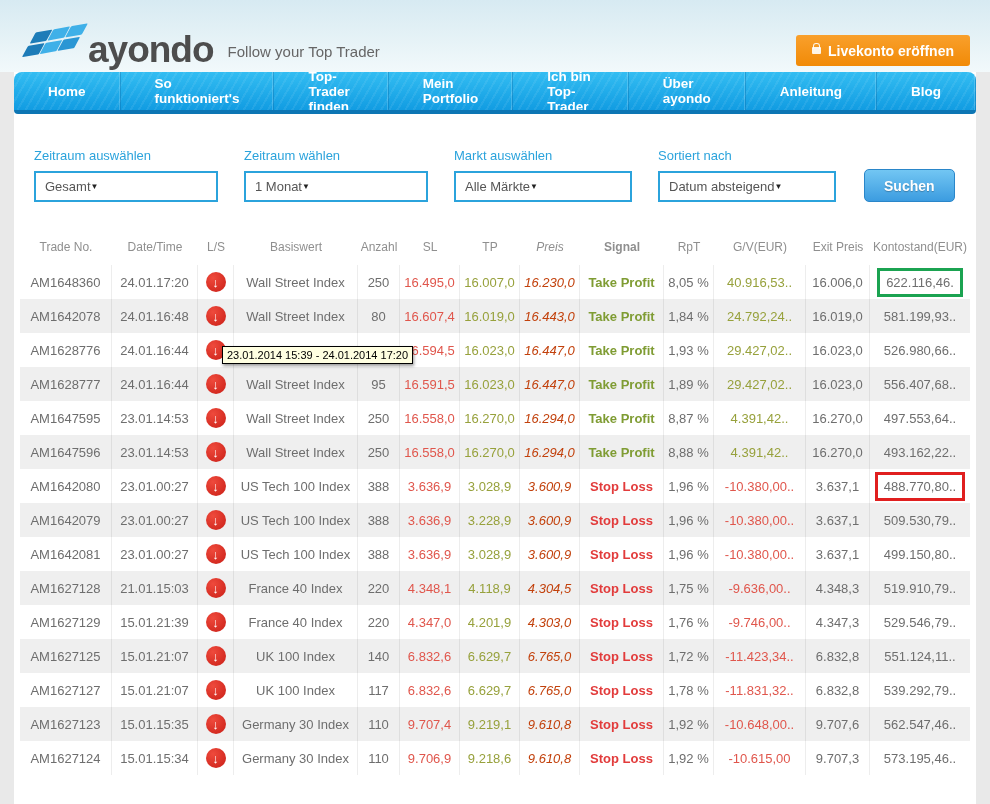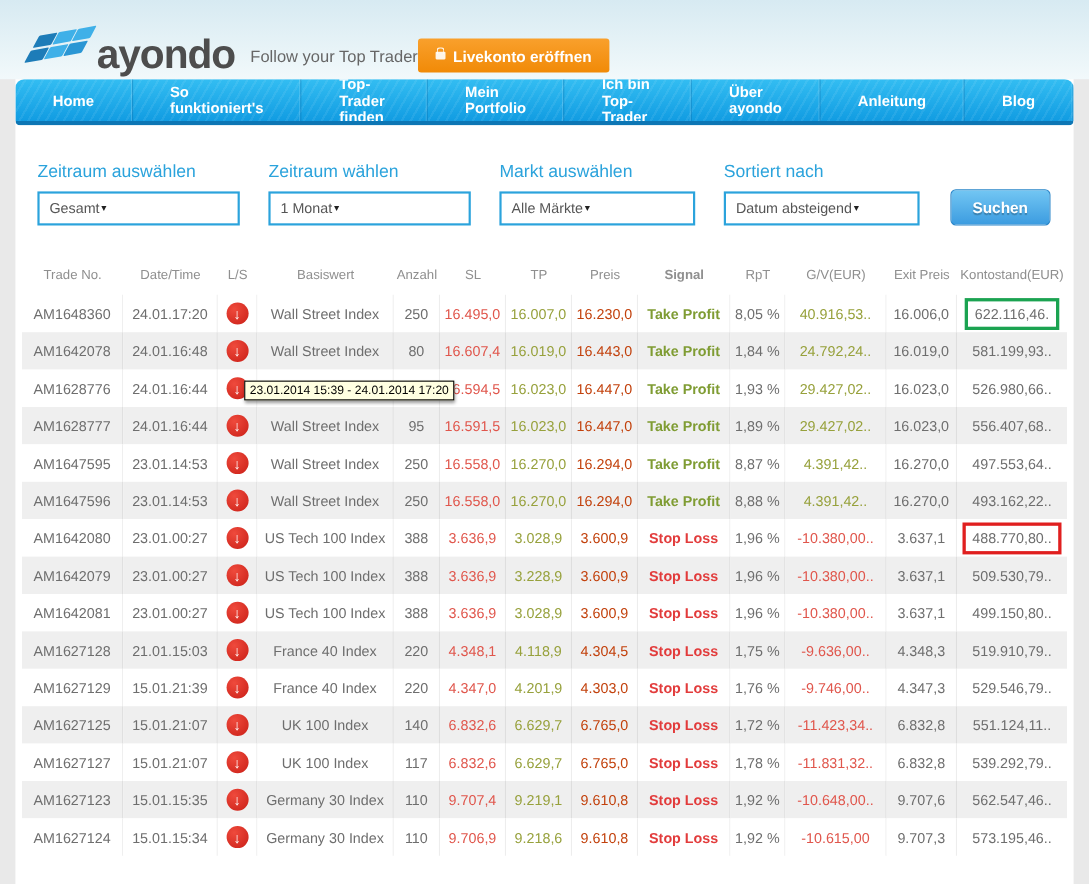--- a/index.html
+++ b/index.html
@@ -1,21 +1,21 @@
 <!DOCTYPE html>
 <html><head>
 <meta charset="utf-8">
 <style>
   * { margin:0; padding:0; box-sizing:border-box; }
   html,body { width:990px; height:804px; overflow:hidden; }
   body { font-family:"Liberation Sans", sans-serif; background:#e9e9e9; position:relative; }
 
   
   .hdr { height:72px; background:linear-gradient(180deg,#d7eaf2 0%,#e7f3f7 60%,#f2f9fb 100%); }
-  .hdr-inner { height:100%; margin:0 14px; display:flex; align-items:flex-end; padding:0 6px 4px 6px; }
+  .hdr-inner { height:100%; margin:0 14px; display:flex; align-items:flex-end; justify-content:space-between; padding:0 6px 4px 6px; }
   .brand { display:flex; align-items:flex-end; gap:14px; padding-bottom:2px; }
   .logo-lockup { display:flex; align-items:flex-end; }
   .logo-mark { position:relative; width:62px; height:44px; transform:rotate(-10deg); margin-right:6px; }
   .logo-mark i { position:absolute; width:17px; height:10px; transform:skewX(-38deg); border-radius:1px; }
   .lm1 { left:14px; top:8px;  background:#1d7cb8; }
   .lm2 { left:32px; top:8px;  background:#3fb0e8; }
   .lm3 { left:50px; top:8px;  background:#3fb0e8; }
   .lm4 { left:4px;  top:20px; background:#1d7cb8; }
   .lm5 { left:22px; top:20px; background:#3fb0e8; }
   .lm6 { left:40px; top:20px; background:#2a96d4; }
@@ -35,41 +35,41 @@
   nav { height:42px; border-radius:8px 8px 4px 4px; overflow:hidden; border-bottom:4px solid #0d76b4;
         background:repeating-linear-gradient(120deg, rgba(255,255,255,.07) 0 2px, rgba(255,255,255,0) 2px 7px),
                    linear-gradient(180deg,#33bdf2 0%,#119ce2 100%); }
   nav ul { list-style:none; display:flex; height:100%; }
   nav li { display:flex; align-items:center; padding:0 34px; color:#fff; font-size:13.5px; font-weight:bold;
            border-right:1px solid rgba(10,100,160,.35); box-shadow:inset -1px 0 0 rgba(255,255,255,.18); cursor:pointer; }
 
   
   .filters { display:flex; align-items:flex-end; padding:34px 6px 0 20px; gap:26px; }
   .filter-group { display:flex; flex-direction:column; gap:8px; }
-  .filter-label { color:#2ba3dc; font-size:16px; }
+  .filter-label { color:#2ba3dc; font-size:13px; }
   .select-box { width:184px; height:31px; border:2px solid #2ba3dc; background:#fff; display:flex; align-items:center; justify-content:flex-start; padding:0 8px 0 9px; cursor:pointer; }
   .select-box .val { font-size:13px; color:#555; }
   .select-box .caret { font-size:8px; color:#222; }
   .g3 .select-box, .g4 .select-box { width:178px; }
   .search-btn { margin-left:2px; height:33px; padding:0 19px; border:1px solid #2a86c9; border-radius:5px;
                 background:linear-gradient(180deg,#72c6f3 0%,#3c9ce0 100%); color:#fff; font-family:"Liberation Sans",sans-serif;
                 font-size:14px; font-weight:bold; text-shadow:0 1px 1px rgba(0,0,0,.25); cursor:pointer; }
 
   
   .table-wrap { padding:30px 6px 0 6px; }
   .trow { display:flex; }
   .trow.head { margin-bottom:3px; }
   .trow.head .cell { height:30px; font-size:12px; color:#8f8f8f; background:#fff !important; border-right:none; }
   .trow.body { height:34px; }
   .trow.body:nth-child(even) .cell { background:#efefef; }
   .cell { display:flex; align-items:center; justify-content:center; height:34px; font-size:13px; color:#6e6e6e; background:#fff; border-right:1px solid rgba(0,0,0,.07); overflow:hidden; white-space:nowrap; }
   .cell:last-child { border-right:none; }
   .c-trade_no { width:92px; }  .c-datetime { width:86px; } .c-ls { width:36px; }
   .c-basiswert { width:124px; } .c-anzahl { width:42px; }  .c-sl { width:60px; }
-  .c-tp { width:60px; }        .c-preis { width:60px; }    .c-signal { width:84px; }
+  .c-tp { width:60px; }        .c-preis { width:60px;font-style:italic; }    .c-signal { width:84px; }
   .c-rpt { width:50px; }       .c-gv { width:92px; }       .c-exit_preis { width:64px; }
   .c-kontostand { width:100px; }
   .cell.c-sl { color:#e0564c; }
   .cell.c-tp { color:#97a13c; }
   .cell.c-preis { color:#c2410c; }
   .cell.c-signal { font-weight:bold; }
   .sig-take { color:#7f9c33; }
   .sig-stop { color:#e23b3b; }
   .gv-pos { color:#97a13c; }
   .gv-neg { color:#e0564c; }

